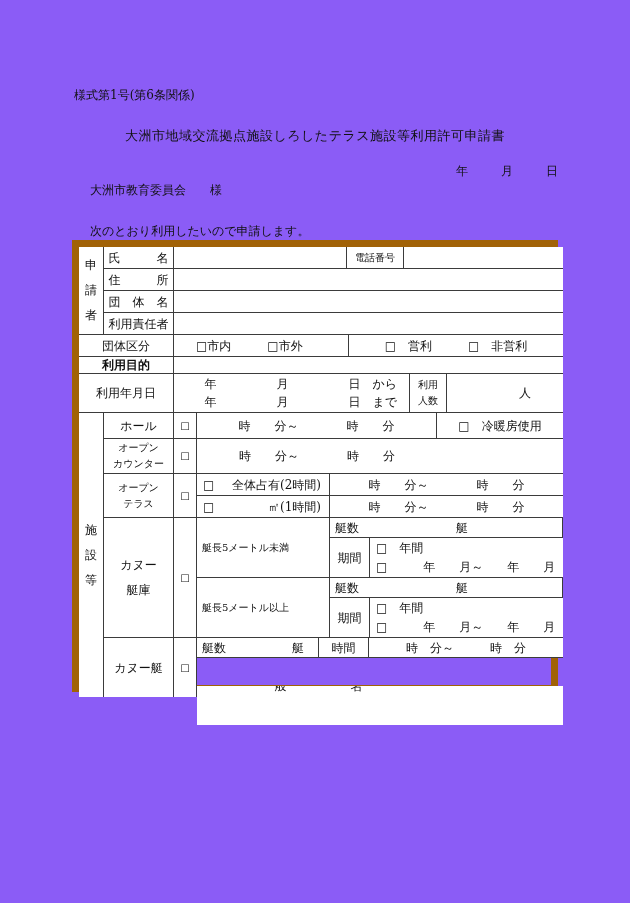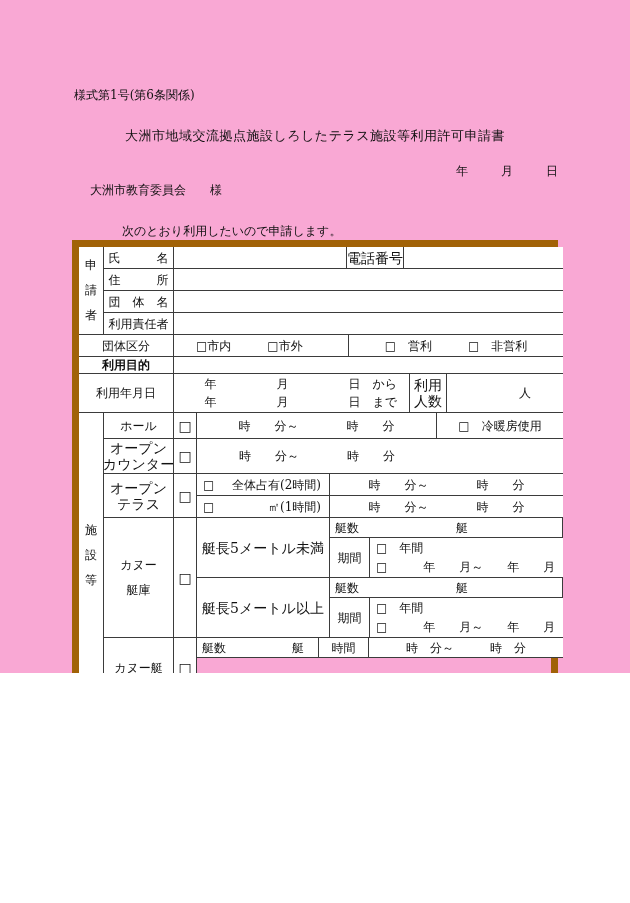--- a/index.html
+++ b/index.html
@@ -1,48 +1,48 @@
 <!DOCTYPE html>
 <html><head>
 <meta charset="utf-8">
 <style>
   html,body{margin:0;padding:0;background:#ffffff;}
-  .page{position:relative;width:630px;height:673px;background:#f9a8d4;
+  .page{position:relative;width:630px;height:903px;background:#8b5cf6;
         font-family:"DejaVu Serif","Liberation Serif",serif;color:#111;}
   .abs{position:absolute;white-space:pre;}
   .tbl{position:absolute;left:72px;top:240px;width:486px;height:452px;
        border:7px solid #a16207;box-sizing:border-box;}
   .t{position:absolute;box-sizing:border-box;
      border-right:1px solid #3b3b3b;border-bottom:1px solid #3b3b3b;
      display:flex;align-items:center;justify-content:center;
      font-size:12px;line-height:1;white-space:pre;overflow:hidden;background:#fff;}
   .nr{border-right:none;}
   .nb{border-bottom:none;}
-  .s11{font-size:14px;}
+  .s11{font-size:10px;}
   .vert{word-break:break-all;white-space:normal;width:14px;line-height:25px;text-align:center;}
   .two{flex-direction:column;line-height:16px;}
   .lines{display:flex;flex-direction:column;}
   .jb{justify-content:space-between;}
   .seg{display:inline-flex;justify-content:space-between;}
   .title{width:100%;text-align:center;font-size:13px;letter-spacing:0.5px;}
 </style>
 </head>
 <body>
 
 <div class="page">
 
   <div class="abs" style="left:74px;top:87px;font-size:12px;">様式第1号(第6条関係)</div>
   <div class="abs title" style="left:0;top:127px;">大洲市地域交流拠点施設しろしたテラス施設等利用許可申請書</div>
   <div class="abs" style="left:456px;top:163px;width:102px;display:flex;justify-content:space-between;font-size:12px;">
     <span>年</span>
     <span>月</span>
     <span>日</span>
   </div>
   <div class="abs" style="left:90px;top:182px;font-size:12px;">大洲市教育委員会　　様</div>
-  <div class="abs" style="left:90px;top:223px;font-size:12px;margin-left:32px;">次のとおり利用したいので申請します。</div>
+  <div class="abs" style="left:90px;top:223px;font-size:12px;">次のとおり利用したいので申請します。</div>
 
   <div class="tbl">
 
     <div class="t" style="left:0;top:0;width:25px;height:88px;">
       <span class="vert">申請者</span>
     </div>
     <div class="t" style="left:25px;top:0;width:70px;height:22px;">氏　　　名</div>
     <div class="t" style="left:95px;top:0;width:173px;height:22px;"></div>
     <div class="t s11" style="left:268px;top:0;width:57px;height:22px;">電話番号</div>
     <div class="t nr" style="left:325px;top:0;width:159px;height:22px;"></div>

